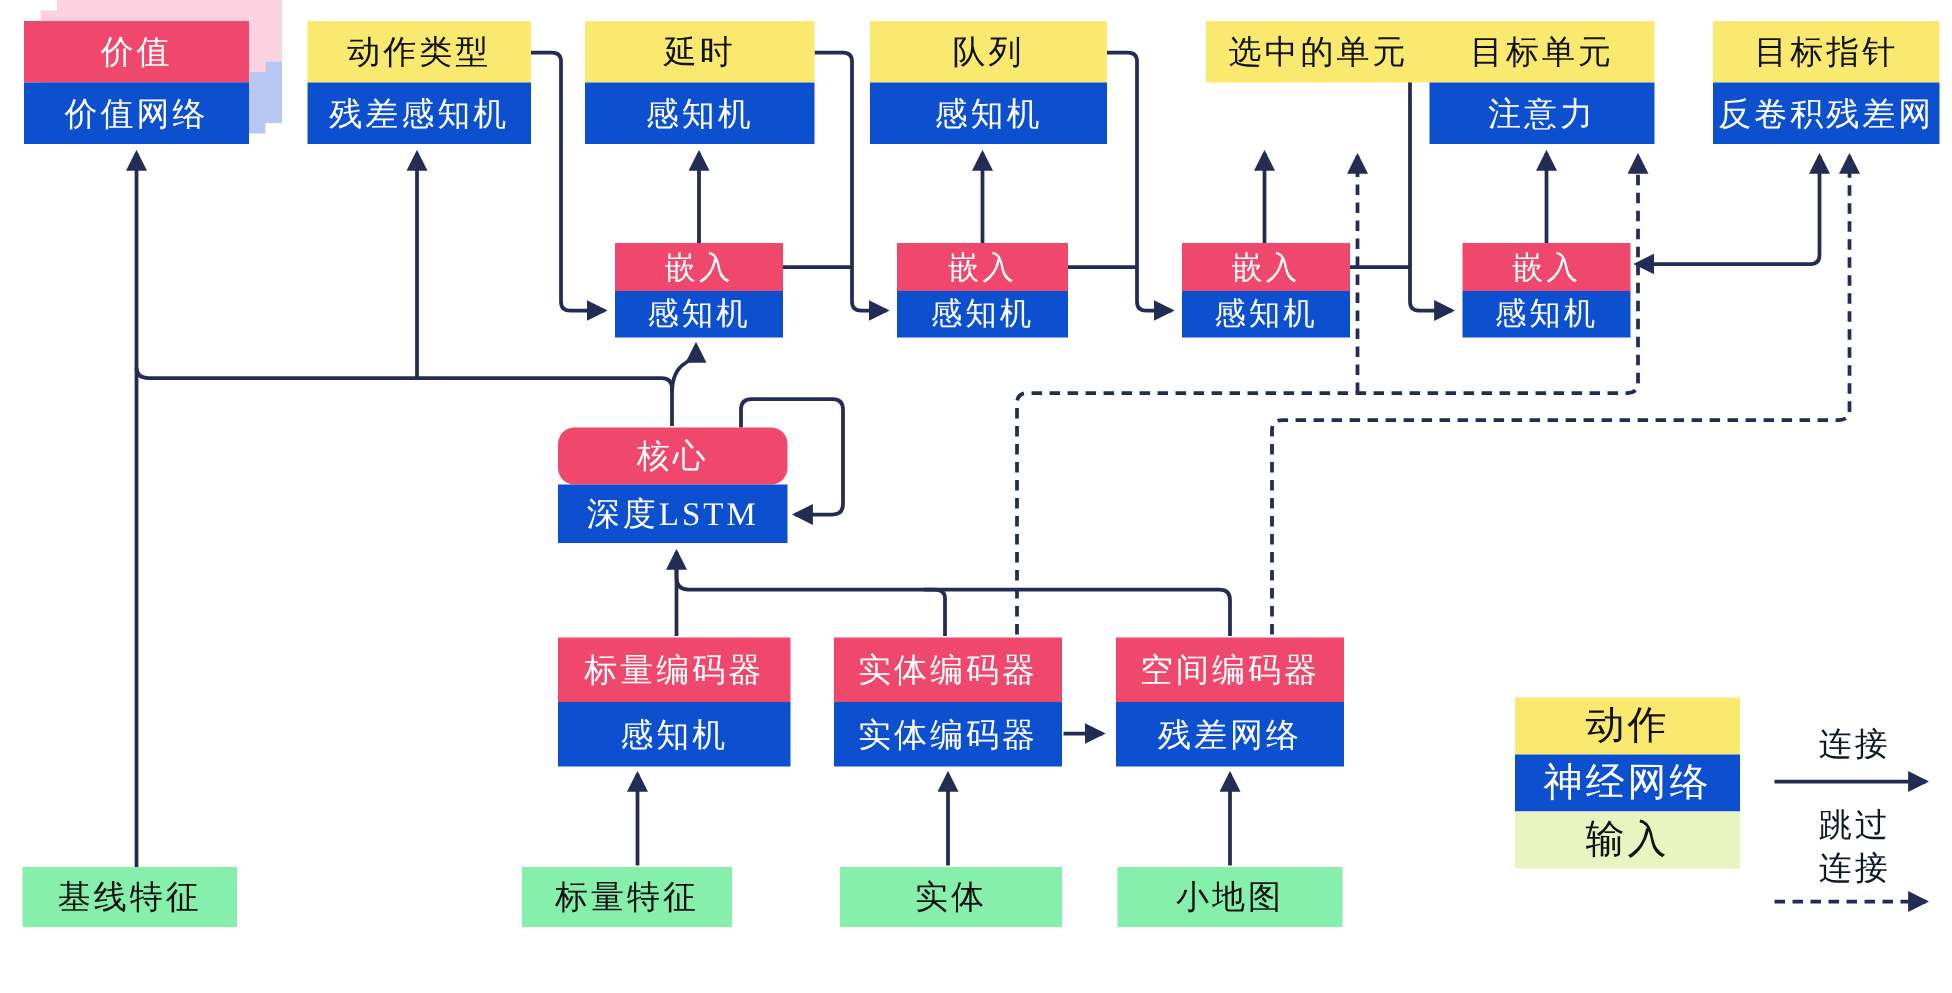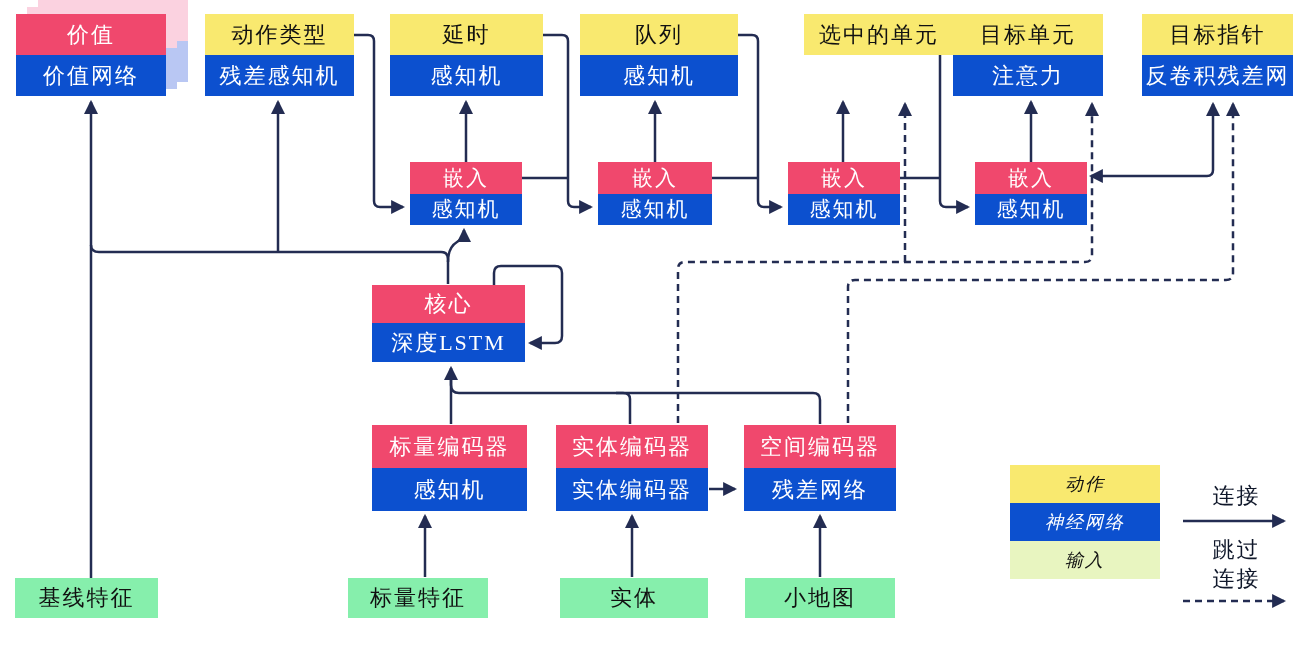--- a/index.html
+++ b/index.html
@@ -15,29 +15,29 @@
   }
   .yellow{background:#f9e96f;color:#111111;}
   .red{background:#f0486d;color:#ffffff;}
   .blue{background:#0c50cf;color:#ffffff;}
   .green{background:#e8f5c0;color:#111111;}
   .shadow-pink{background:#fbd2e0;}
   .shadow-blue{background:#b9c7f3;}
   .toprow .part{height:41px;font-size:22px;}
   .embed .part-top{height:32px;font-size:21px;}
   .embed .part-bot{height:31px;font-size:21px;}
-  .core .part-top{height:38px;font-size:22px;}
+  .core .part-top{height:38px;font-size:22px;border-radius:11px;}
   .core .part-bot{height:39px;font-size:22px;}
   .enc .part{height:43px;font-size:22px;}
   .input-box{
     position:absolute;z-index:3;height:40px;font-size:22px;
     display:flex;align-items:center;justify-content:center;letter-spacing:2px;
     background:#86efac;color:#111111;
   }
-  .legend-row{height:38px;font-size:18px;font-style:italic;}
+  .legend-row{height:38px;font-size:26px;}
   .legend-label{
     position:absolute;z-index:3;font-size:22px;color:#0f172a;letter-spacing:2px;
     display:flex;align-items:center;justify-content:center;
   }
   .shadow-layer{position:absolute;z-index:2;}
   .shadow-layer div{height:41px;}
 </style>
 </head>
 <body>
 

